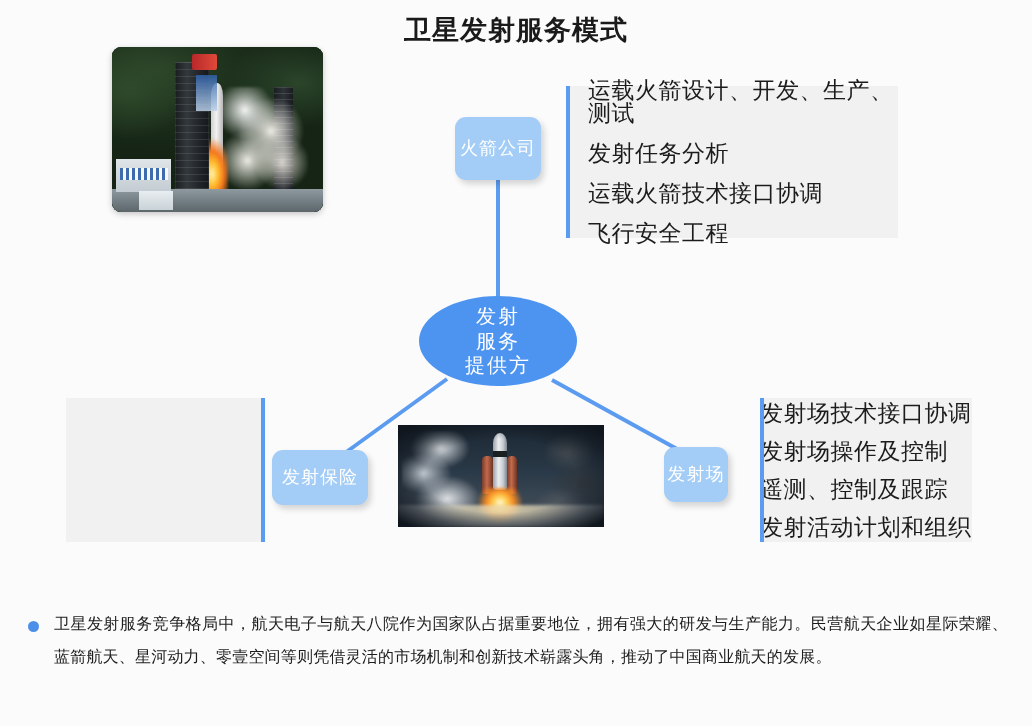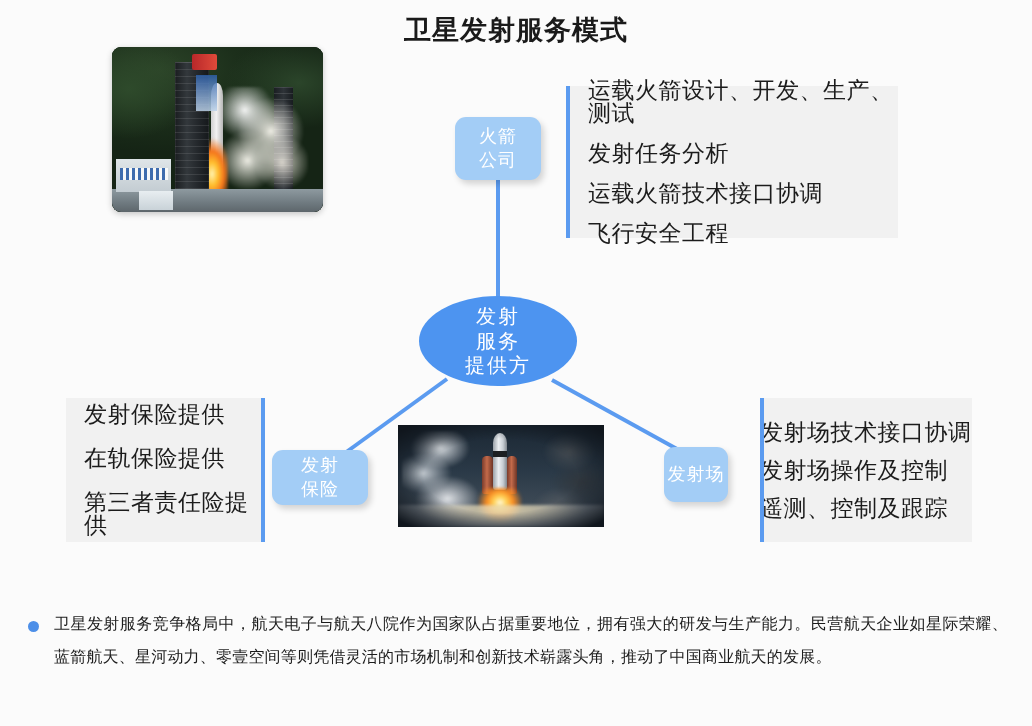--- a/index.html
+++ b/index.html
@@ -229,21 +229,21 @@
     letter-spacing: 2px;
   }
 
   
   .node {
     position: absolute;
     background: #a3cdf6;
     border-radius: 11px;
     color: #ffffff;
     display: flex;
-    flex-direction: column;
+    flex-direction: row;
     align-items: center;
     justify-content: center;
     font-size: 18px;
     line-height: 1.28;
     letter-spacing: 1px;
     box-shadow: 3px 4px 6px rgba(0,0,0,0.16);
   }
   .node-rocket-company { left: 455px; top: 117px; width: 86px; height: 63px; }
   .node-launch-insurance { left: 272px; top: 450px; width: 96px; height: 55px; }
   .node-launch-site { left: 632px; top: 447px; width: 64px; height: 55px; margin-left: 32px; }
@@ -386,32 +386,28 @@
   <ul>
     <li>运载火箭设计、开发、生产、测试</li>
     <li>发射任务分析</li>
     <li>运载火箭技术接口协调</li>
     <li>飞行安全工程</li>
   </ul>
 </div>
 
 <div class="panel panel-launch-insurance">
   <div class="bar right"></div>
-  <ul>
-    <li>发射保险提供</li>
-    <li>在轨保险提供</li>
-    <li>第三者责任险提供</li>
-  </ul>
 </div>
 
 <div class="panel panel-launch-site">
   <div class="bar left"></div>
   <ul>
     <li>发射场技术接口协调</li>
     <li>发射场操作及控制</li>
     <li>遥测、控制及跟踪</li>
+    <li>发射活动计划和组织</li>
   </ul>
 </div>
 
 <div class="footer-note">
   <span class="dot"></span>
   <div class="text">卫星发射服务竞争格局中，航天电子与航天八院作为国家队占据重要地位，拥有强大的研发与生产能力。民营航天企业如星际荣耀、蓝箭航天、星河动力、零壹空间等则凭借灵活的市场机制和创新技术崭露头角，推动了中国商业航天的发展。</div>
 </div>
 
 </body></html>

